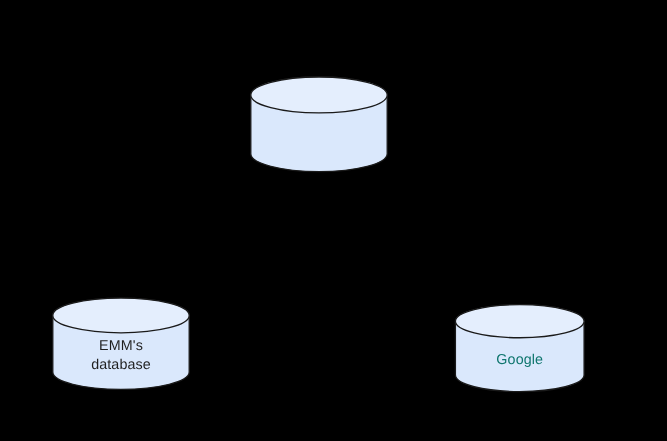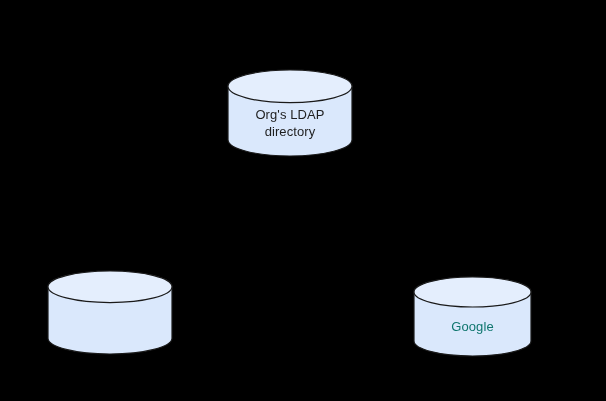--- a/index.html
+++ b/index.html
@@ -50,29 +50,29 @@
 </head>
 <body>
 
 <div id="canvas">
 
   <div class="node" id="node-ldap" style="left: 228px; top: 70px; width: 124px; height: 86px;">
     <svg id="svg-ldap" aria-hidden="true" width="124" height="86" viewBox="0 0 124 86">
         <path d="M 0 16.34 L 0 69.66 A 62 16.34 0 0 0 124 69.66 L 124 16.34 A 62 16.34 0 0 0 0 16.34 Z" fill="#dae8fc" stroke="#1a1a1a" stroke-width="1.2" stroke-linejoin="round"></path>
         <ellipse cx="62" cy="16.34" rx="62" ry="16.34" fill="#e4eefd" stroke="#1a1a1a" stroke-width="1.2"></ellipse>
       </svg>
-    <div class="node-label" id="label-ldap" style="color: rgb(31, 31, 31); top: 36.17px;">Org's LDAP
-directory</div>
   </div>
 
   <div class="node" id="node-emm" style="left: 48px; top: 271px; width: 124px; height: 83px;">
     <svg id="svg-emm" aria-hidden="true" width="124" height="83" viewBox="0 0 124 83">
         <path d="M 0 15.77 L 0 67.23 A 62 15.77 0 0 0 124 67.23 L 124 15.77 A 62 15.77 0 0 0 0 15.77 Z" fill="#dae8fc" stroke="#1a1a1a" stroke-width="1.2" stroke-linejoin="round"></path>
         <ellipse cx="62" cy="15.77" rx="62" ry="15.77" fill="#e4eefd" stroke="#1a1a1a" stroke-width="1.2"></ellipse>
       </svg>
+    <div class="node-label" id="label-emm" style="color: rgb(31, 31, 31); top: 34.385px;">EMM's
+database</div>
   </div>
 
   <div class="node" id="node-google" style="left: 414px; top: 277px; width: 117px; height: 79px;">
     <svg id="svg-google" aria-hidden="true" width="117" height="79" viewBox="0 0 117 79">
         <path d="M 0 15.01 L 0 63.99 A 58.5 15.01 0 0 0 117 63.99 L 117 15.01 A 58.5 15.01 0 0 0 0 15.01 Z" fill="#dae8fc" stroke="#1a1a1a" stroke-width="1.2" stroke-linejoin="round"></path>
         <ellipse cx="58.5" cy="15.01" rx="58.5" ry="15.01" fill="#e4eefd" stroke="#1a1a1a" stroke-width="1.2"></ellipse>
       </svg>
     <div class="node-label" id="label-google" style="color: #0f766e; top: 40.505px;">Google</div>
   </div>
 

